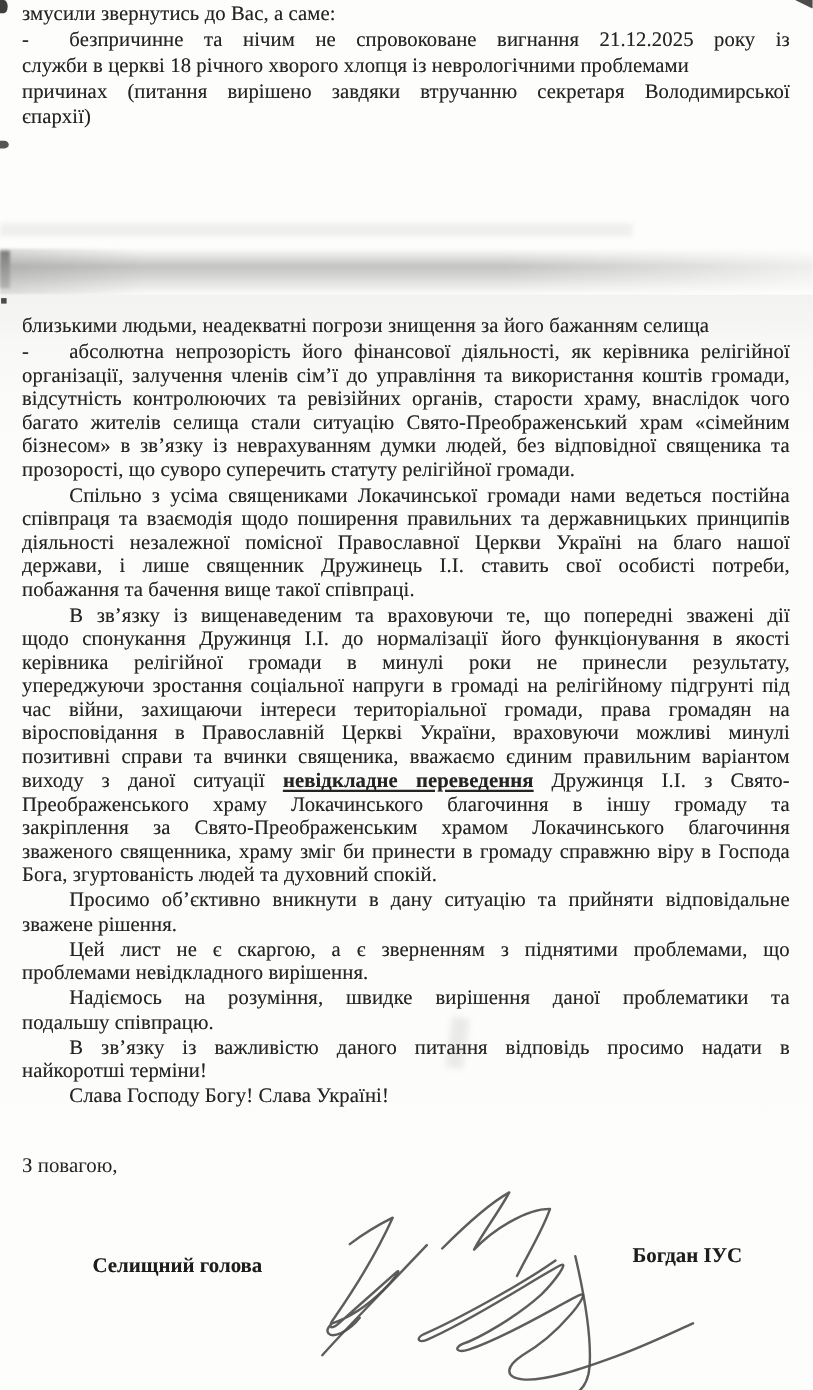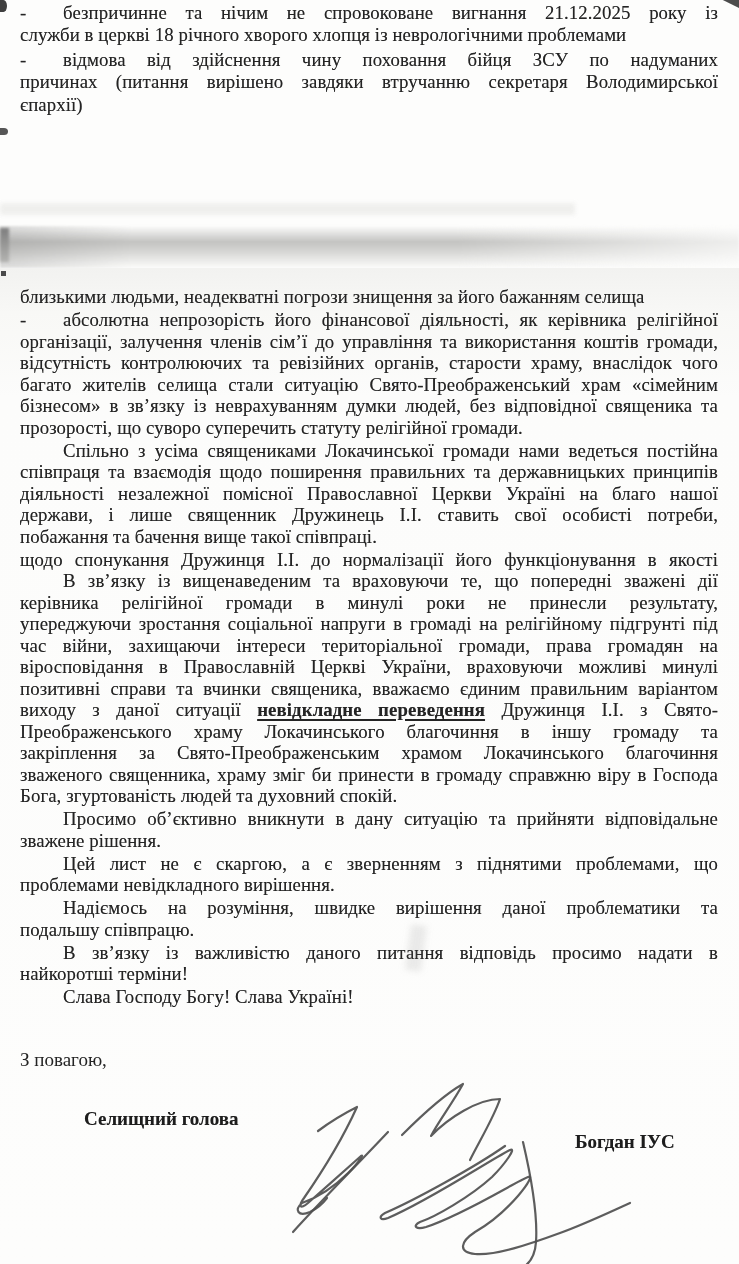--- a/index.html
+++ b/index.html
@@ -62,37 +62,39 @@
     position:absolute;right:0;top:0;width:18px;height:8px;background:#4c4c4c;
     clip-path:polygon(100% 0,10% 0,100% 100%);filter:blur(.4px);
   }
   .smudge{
     position:absolute;left:408px;top:925px;width:16px;height:46px;
     background:rgba(110,110,110,.13);filter:blur(3px);transform:rotate(8deg);
   }
   
   .closing{position:absolute;left:20px;top:1049px;font-size:19px;}
   .sig-label{position:absolute;font-size:19px;font-weight:700;color:#1d1d1d;text-shadow:0 0 .5px rgba(30,30,30,.4);}
-  .sig-title{left:84px;top:1108px;}
+  .sig-title{left:84px;top:1140px;}
   .sig-name{left:575px;top:1131px;}
   .sig-svg{position:absolute;left:280px;top:1072px;width:370px;height:192px;}
   .sig-svg path{fill:none;stroke:#4f4f4f;stroke-width:2.2;stroke-linecap:round;stroke-linejoin:round;opacity:.92;}
 </style>
 </head>
 <body>
 
 <div class="page">
 
   <div class="fragment frag-top">
+      <div class="para plain">
+        <div class="line first last">змусили звернутись до Вас, а саме:</div>
+      </div>
       <div class="para bullet">
         <div class="line first"><span class="dash">-</span>безпричинне та нічим не спровоковане вигнання 21.12.2025 року із</div>
         <div class="line last">служби в церкві 18 річного хворого хлопця із неврологічними проблемами</div>
       </div>
       <div class="para bullet">
-        <div class="line first"><span class="dash">-</span>відмова від здійснення чину поховання бійця ЗСУ по надуманих</div>
         <div class="line">причинах (питання вирішено завдяки втручанню секретаря Володимирської</div>
         <div class="line last">єпархії)</div>
       </div>
     </div>
 
   <div class="seam-light"></div>
   <div class="seam-band"></div>
 
   <div class="fragment frag-main">
       <div class="para bullet">
@@ -107,22 +109,22 @@
         <div class="line last">прозорості, що суворо суперечить статуту релігійної громади.</div>
       </div>
       <div class="para indent">
         <div class="line first">Спільно з усіма священиками Локачинської громади нами ведеться постійна</div>
         <div class="line">співпраця та взаємодія щодо поширення правильних та державницьких принципів</div>
         <div class="line">діяльності незалежної помісної Православної Церкви Україні на благо нашої</div>
         <div class="line">держави, і лише священник Дружинець І.І. ставить свої особисті потреби,</div>
         <div class="line last">побажання та бачення вище такої співпраці.</div>
       </div>
       <div class="para indent">
+        <div class="line first">В зв’язку із вищенаведеним та враховуючи те, що попередні зважені дії</div>
         <div class="line">щодо спонукання Дружинця І.І. до нормалізації його функціонування в якості</div>
-        <div class="line first">В зв’язку із вищенаведеним та враховуючи те, що попередні зважені дії</div>
         <div class="line">керівника релігійної громади в минулі роки не принесли результату,</div>
         <div class="line">упереджуючи зростання соціальної напруги в громаді на релігійному підгрунті під</div>
         <div class="line">час війни, захищаючи інтереси територіальної громади, права громадян на</div>
         <div class="line">віросповідання в Православній Церкві України, враховуючи можливі минулі</div>
         <div class="line">позитивні справи та вчинки священика, вважаємо єдиним правильним варіантом</div>
         <div class="line">виходу з даної ситуації <span class="b u">невідкладне переведення</span> Дружинця І.І. з Свято-</div>
         <div class="line">Преображенського храму Локачинського благочиння в іншу громаду та</div>
         <div class="line">закріплення за Свято-Преображенським храмом Локачинського благочиння</div>
         <div class="line">зваженого священника, храму зміг би принести в громаду справжню віру в Господа</div>
         <div class="line last">Бога, згуртованість людей та духовний спокій.</div>

